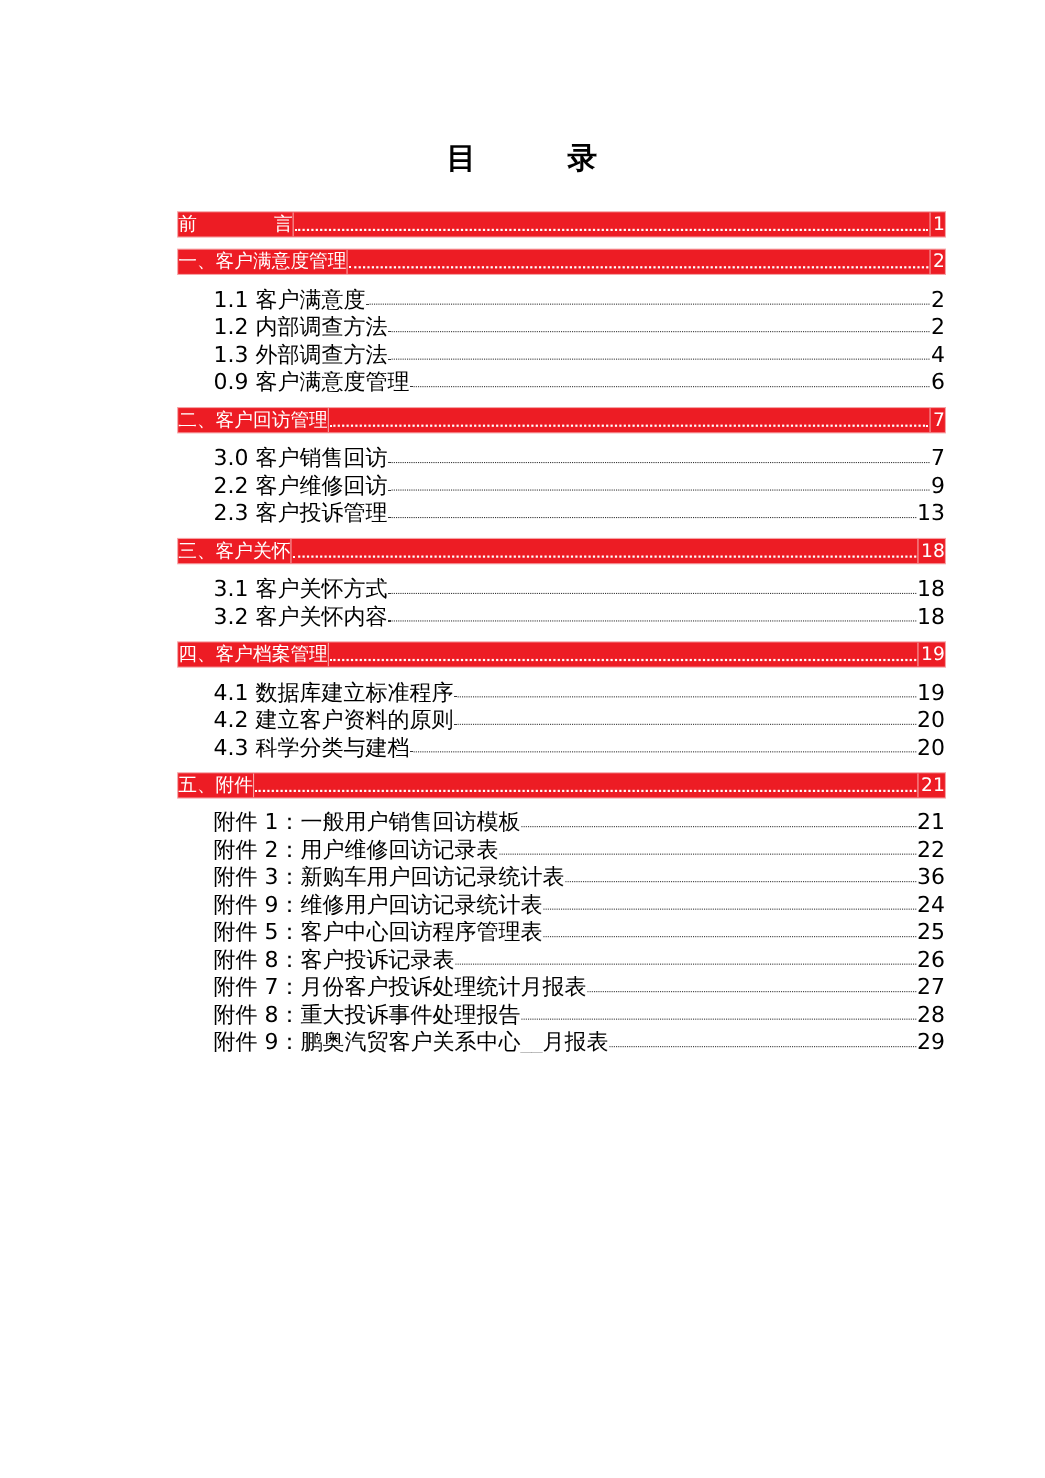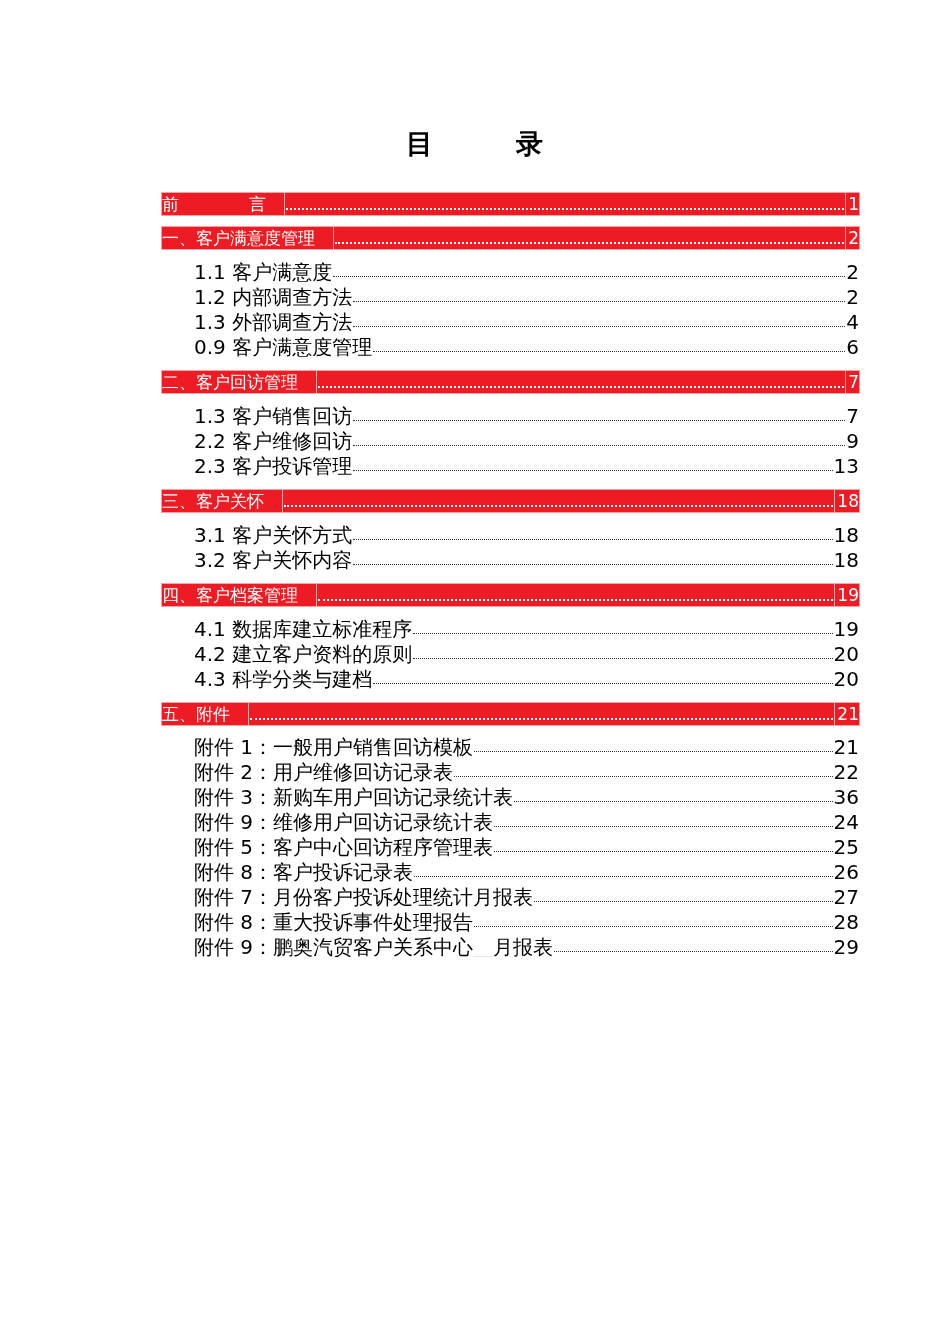--- a/index.html
+++ b/index.html
@@ -51,21 +51,21 @@
       font-size: 17px;
       line-height: 22px;
       box-shadow: 0 0 0 1px #f6a3a6;
     }
     .row.heading .leader {
       border-bottom: 2px dotted #ffffff;
       margin-bottom: 5px;
     }
     .row.heading .label {
       border-right: 1px solid #f6a3a6;
-      padding-right: 18px;
+      padding-right: 0;
     }
     .row.heading .page {
       border-left: 1px solid #f6a3a6;
       padding-left: 2px;
     }
     .row.sub {
       height: 20px;
       font-size: 20px;
       line-height: 20px;
       padding-left: 32px;
@@ -123,21 +123,21 @@
     <span class="leader"></span>
     <span class="page">6</span>
   </div>
 
   <div class="row heading" style="top:371px">
     <span class="label">二、客户回访管理</span>
     <span class="leader"></span>
     <span class="page">7</span>
   </div>
   <div class="row sub" style="top:406px">
-    <span class="label">1.3 客户销售回访</span>
+    <span class="label">3.0 客户销售回访</span>
     <span class="leader"></span>
     <span class="page">7</span>
   </div>
   <div class="row sub" style="top:431px">
     <span class="label">2.2 客户维修回访</span>
     <span class="leader"></span>
     <span class="page">9</span>
   </div>
   <div class="row sub" style="top:456px">
     <span class="label">2.3 客户投诉管理</span>

